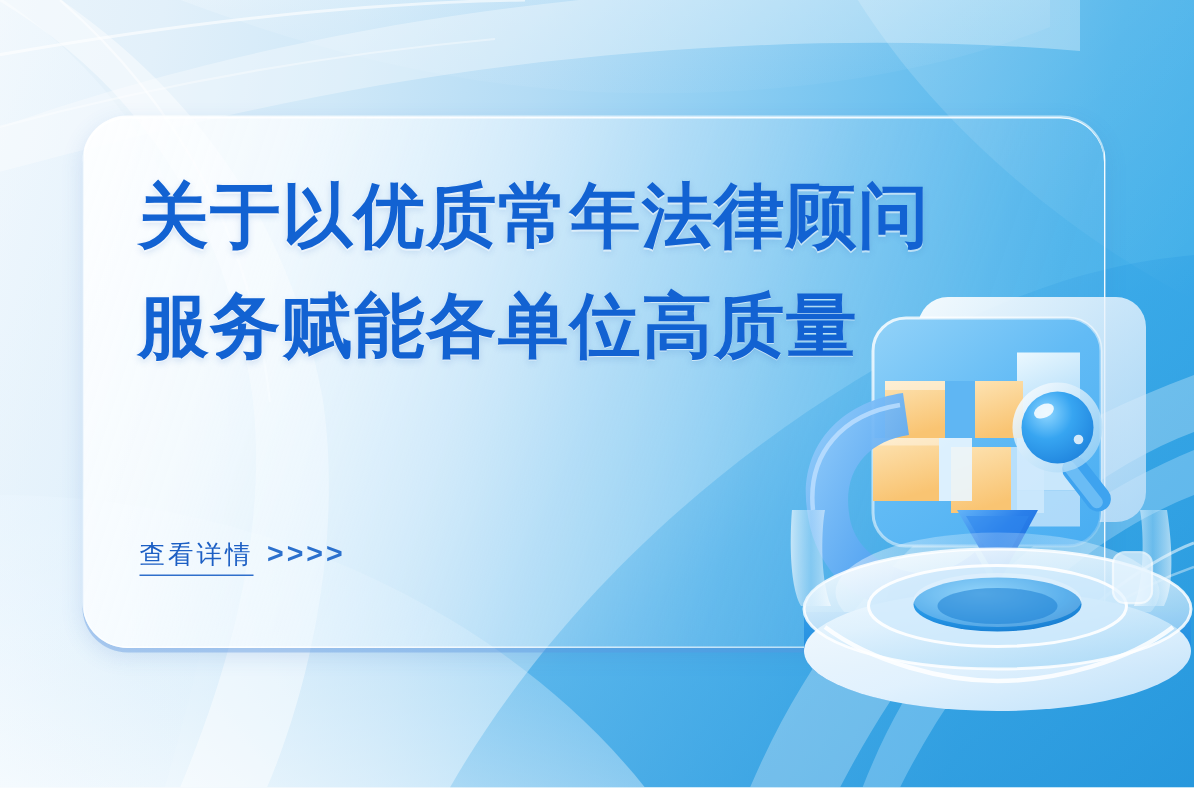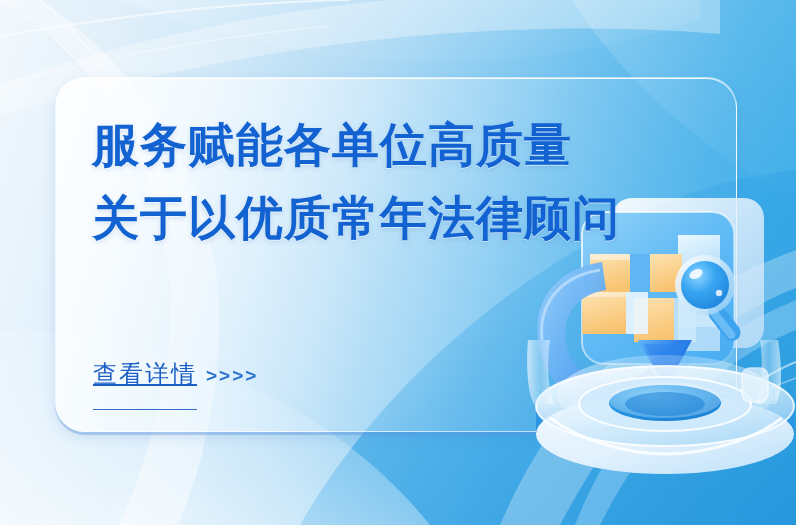--- a/index.html
+++ b/index.html
@@ -87,28 +87,27 @@
     left: 93px;
     top: 358px;
     z-index: 7;
     display: flex;
     align-items: baseline;
     gap: 9px;
     cursor: pointer;
     text-decoration: none;
   }
   #cta-text {
-    font-size: 24px;
+    font-size: 17px;
     letter-spacing: 2px;
     color: #1c5fc4;
     font-weight: 500;
     border-bottom: 1px solid #2f6fcb;
-    padding-bottom: 19px;
+    padding-bottom: 2px;
     font-family: "DejaVu Sans", "Liberation Sans", sans-serif;
-    text-decoration: underline;
   }
   #cta-chevrons {
     font-size: 19px;
     font-weight: 700;
     color: #2b70cd;
     letter-spacing: 2px;
     font-family: "Liberation Sans", sans-serif;
   }
 
   
@@ -173,22 +172,22 @@
       <path d="M700,430 C740,392 770,372 796,362" stroke="#ffffff" stroke-opacity="0.55" stroke-width="2" fill="none"></path>
       <path d="M660,470 C710,420 755,392 796,378" stroke="#ffffff" stroke-opacity="0.4" stroke-width="1.6" fill="none"></path>
 
       <path d="M560,-20 L796,-20 L796,200 C700,150 610,70 560,-20 Z" fill="url(#gTopRight)" opacity="0.35"></path>
     </svg>
   </div>
 
   <div id="glass-card"></div>
 
   <div id="headline">
+    <span class="headline-line">关于以优质常年法律顾问</span>
     <span class="headline-line">服务赋能各单位高质量</span>
-    <span class="headline-line">关于以优质常年法律顾问</span>
   </div>
 
   <a id="cta-link" href="#">
     <span id="cta-text">查看详情</span>
     <span id="cta-chevrons">&gt;&gt;&gt;&gt;</span>
   </a>
 
   <div id="illustration">
     <svg class="ill-svg" viewBox="0 0 290 300" xmlns="http://www.w3.org/2000/svg" aria-hidden="true">
       <defs>

